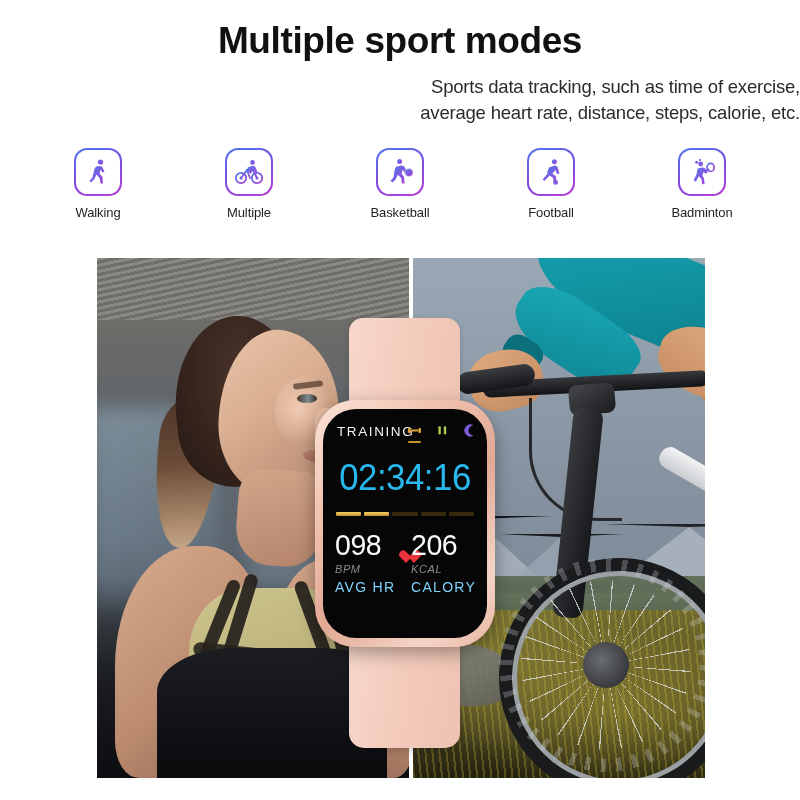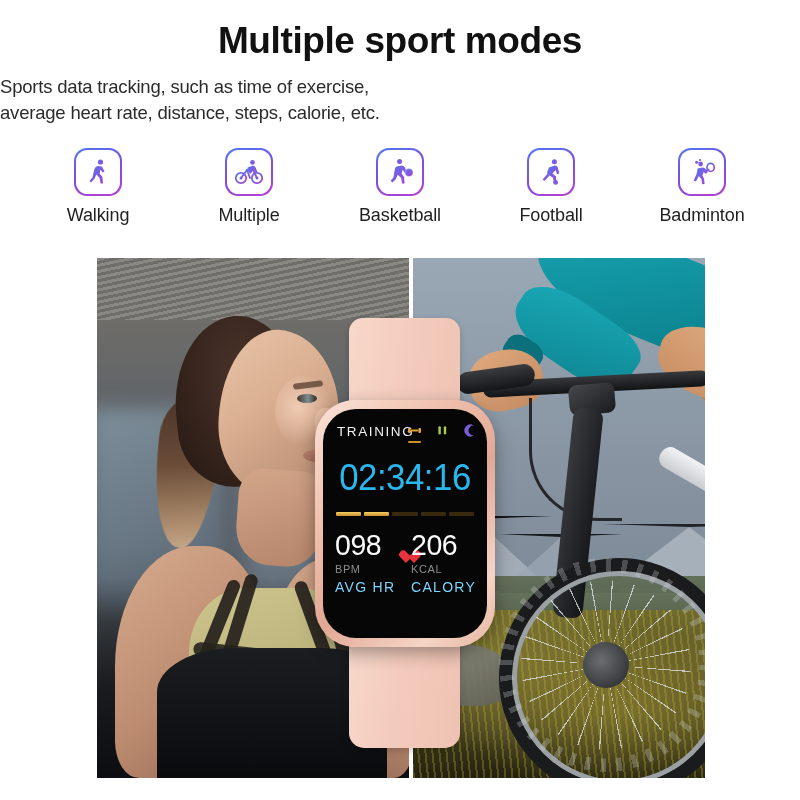--- a/index.html
+++ b/index.html
@@ -15,21 +15,21 @@
 
   
   .headline{
     position:absolute;left:0;top:20px;width:800px;
     text-align:center;
     font-size:37px;font-weight:bold;color:#111;
     letter-spacing:-0.4px;
   }
   .subhead{
     position:absolute;left:0;top:74px;width:800px;
-    text-align:left;color:#2b2b2b;
+    text-align:right;color:#2b2b2b;
     font-size:18.5px;line-height:26px;
     letter-spacing:-0.2px;
   }
   .subhead div{display:block;}
 
   
   .modes{
     position:absolute;left:48px;top:148px;width:704px;height:92px;
     display:flex;justify-content:space-between;align-items:flex-start;
   }
@@ -41,21 +41,21 @@
     box-sizing:border-box;
     padding:1.6px;
     background-image:linear-gradient(#fff,#fff),
       linear-gradient(160deg,#4f78f0 0%,#7a4fe0 45%,#b93fd4 100%);
     background-origin:border-box;
     background-clip:content-box,border-box;
     display:flex;align-items:center;justify-content:center;
   }
   .tile svg{display:block;}
   .mode-label{
-    margin-top:9px;font-size:18px;color:#1f1f1f;
+    margin-top:9px;font-size:13px;color:#1f1f1f;
     white-space:nowrap;letter-spacing:-0.1px;
   }
 
   
   .collage{
     position:absolute;left:97px;top:258px;
     width:608px;height:520px;
     overflow:hidden;background:#fff;
   }
   .photo{position:absolute;top:0;height:520px;overflow:hidden;}
@@ -364,21 +364,21 @@
   }
   .stat{position:absolute;top:0;width:72px;text-align:left;}
   .stat.left{left:12px;}
   .stat.right{left:88px;}
   .stat-val{
     color:#fafafa;font-size:30px;line-height:32px;letter-spacing:-0.5px;
     font-family:"Liberation Sans Narrow","Liberation Sans",sans-serif;
     transform:scaleX(.95);transform-origin:left center;display:inline-block;
   }
   .stat-unit{
-    color:#8d8d8d;font-size:11px;letter-spacing:.6px;margin-top:2px;
+    color:#8d8d8d;font-size:11px;letter-spacing:.6px;margin-top:2px;font-style:italic;
   }
   .stat-name{
     color:#7dd3fc;font-size:14px;letter-spacing:1.3px;margin-top:4px;
   }
   .heart{
     position:absolute;left:64px;top:22px;width:15px;height:14px;
   }
   .heart:before,.heart:after{
     content:"";position:absolute;top:0;width:8px;height:12px;
     background:#e8323c;border-radius:8px 8px 0 0;

